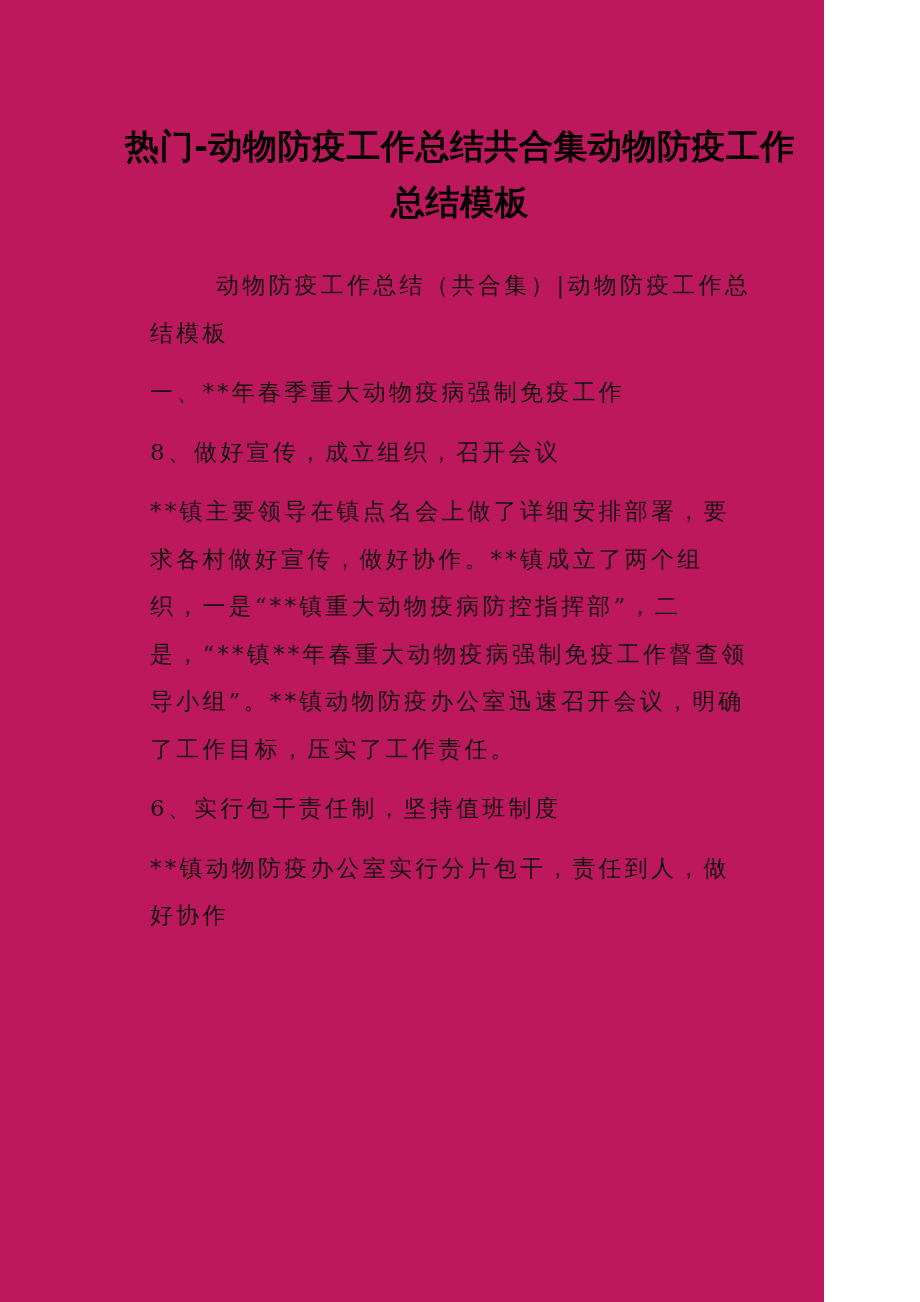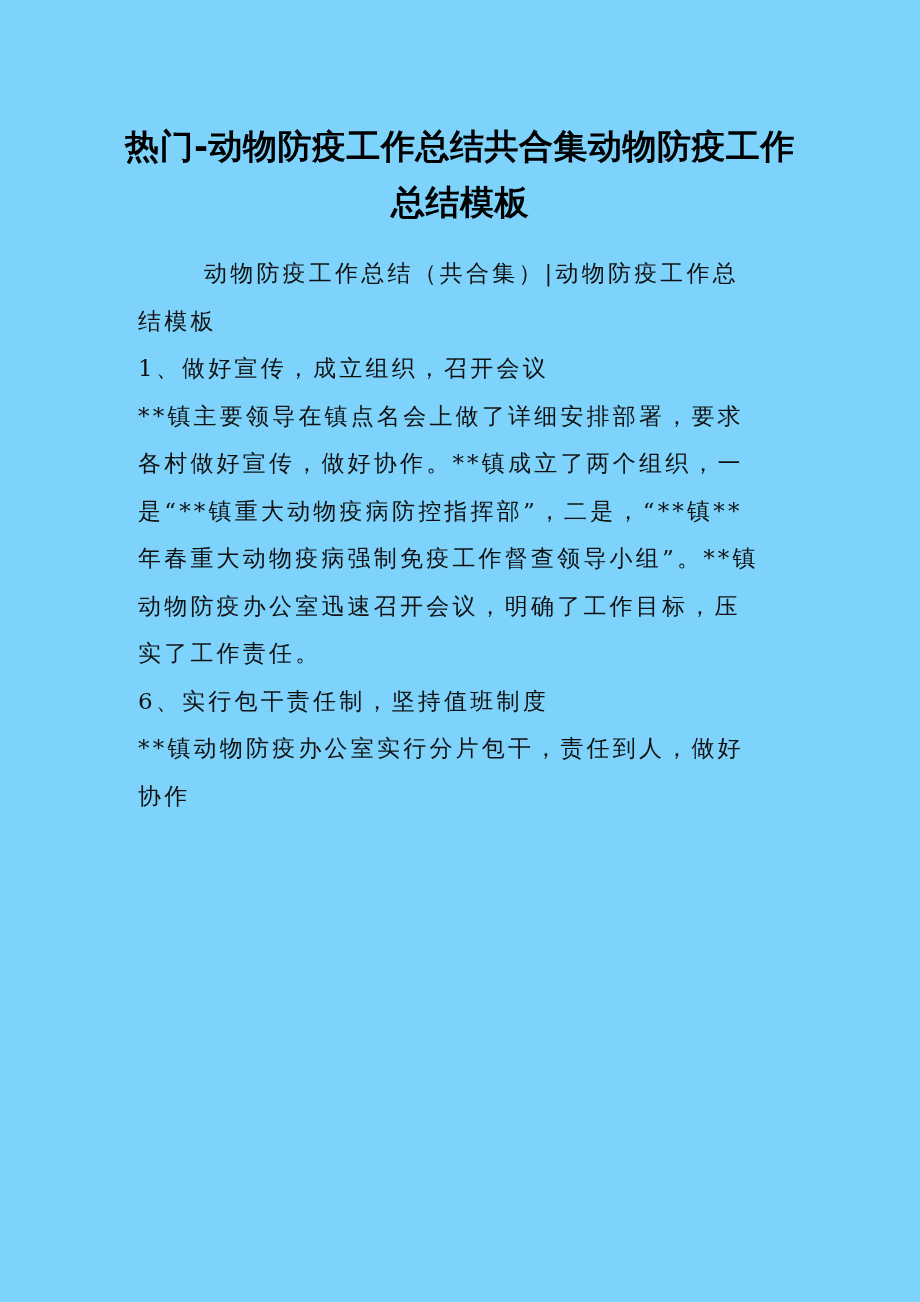--- a/index.html
+++ b/index.html
@@ -11,23 +11,23 @@
       width: 920px;
       height: 1302px;
       position: relative;
       overflow: hidden;
       color: #111111;
     }
     .page {
       position: absolute;
       left: 0;
       top: 0;
-      width: 920px;
+      width: 824px;
       height: 1302px;
-      background: #7dd3fc;
+      background: #be185d;
     }
     .title {
       position: absolute;
       left: 120px;
       top: 118px;
       width: 680px;
       text-align: center;
       font-family: "DejaVu Sans", sans-serif;
       font-weight: bold;
       font-size: 34px;
@@ -41,34 +41,35 @@
       left: 138px;
       top: 250px;
       width: 625px;
       font-family: "DejaVu Serif", serif;
       font-size: 23px;
       line-height: 47.5px;
       letter-spacing: 3.2px;
       color: #111111;
     }
     .body-text p {
-      margin: 0;
+      margin: 12px;
       padding: 0;
       word-break: break-all;
     }
     .body-text p.first-indent {
       text-indent: 66px;
     }
   </style>
 </head>
 <body>
 
 <div class="page">
   <h1 class="title">热门-动物防疫工作总结共合集动物防疫工作总结模板</h1>
 
   <div class="body-text">
     <p class="first-indent">动物防疫工作总结（共合集）|动物防疫工作总结模板</p>
-    <p>1、做好宣传，成立组织，召开会议</p>
+    <p>一、**年春季重大动物疫病强制免疫工作</p>
+    <p>8、做好宣传，成立组织，召开会议</p>
     <p>**镇主要领导在镇点名会上做了详细安排部署，要求各村做好宣传，做好协作。**镇成立了两个组织，一是“**镇重大动物疫病防控指挥部”，二是，“**镇**年春重大动物疫病强制免疫工作督查领导小组”。**镇动物防疫办公室迅速召开会议，明确了工作目标，压实了工作责任。</p>
     <p>6、实行包干责任制，坚持值班制度</p>
     <p>**镇动物防疫办公室实行分片包干，责任到人，做好协作</p>
   </div>
 </div>
 
 </body></html>

